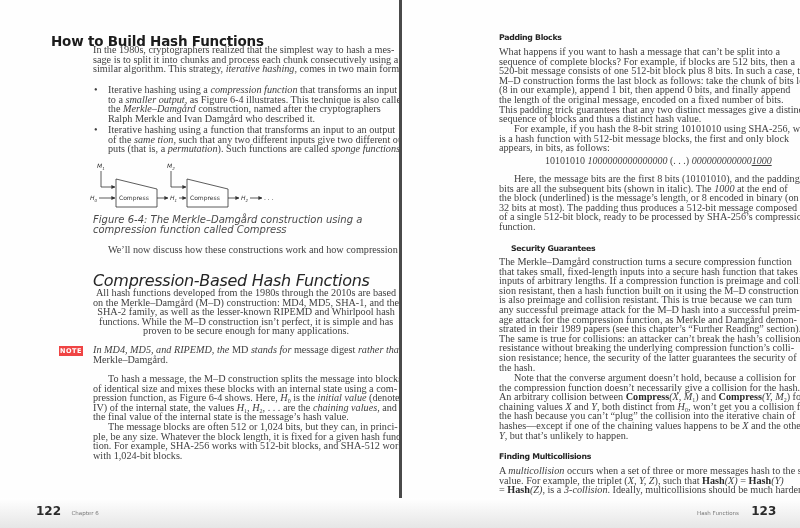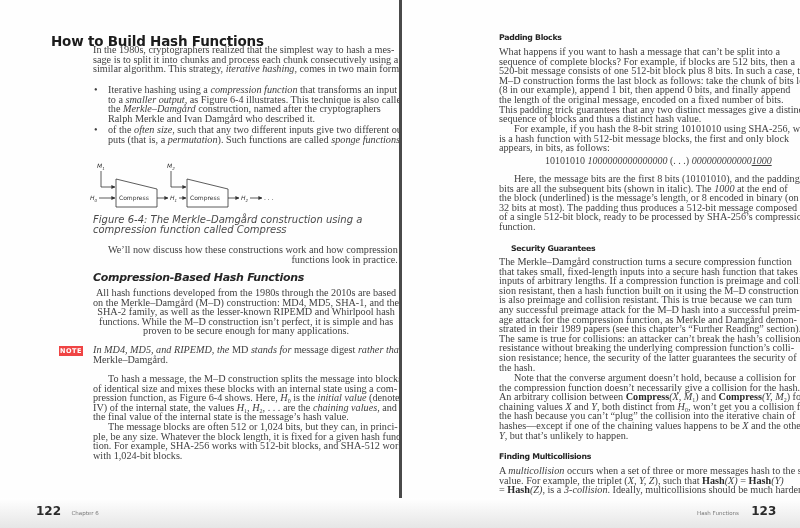--- a/index.html
+++ b/index.html
@@ -26,22 +26,22 @@
   .text {
     position: absolute; font-size: 10.2px; line-height: 9.6px; color: #404040;
   }
   .line { white-space: nowrap; height: 9.6px; }
   .indent { padding-left: 15px; }
   .bullet { position: absolute; left: -14px; }
   i, .it { font-style: italic; margin-top: 17px; }
   b { font-weight: bold; color: #2a2a2a; }
   sub { font-size: 6px; vertical-align: -2px; line-height: 0; }
   .subhead {
-    position: absolute; font-family: "DejaVu Sans", sans-serif; font-style: italic; font-weight: bold;
-    font-size: 11px; color: #262626; letter-spacing: -0.3px;
+    position: absolute; font-family: "DejaVu Sans", sans-serif; font-style: italic; font-weight: normal;
+    font-size: 16px; color: #262626; letter-spacing: -0.3px;
   }
   .subhead-r {
     position: absolute; font-family: "DejaVu Sans", sans-serif; font-weight: bold;
     font-size: 7.8px; color: #262626; letter-spacing: -0.3px;
   }
   .note-tag {
     position: absolute; left: 59px; top: 346px; width: 24px; height: 10px;
     background: #ef4444; color: #fff; font-family: "DejaVu Sans", sans-serif; font-weight: bold;
     font-size: 6.5px; line-height: 10px; text-align: center; letter-spacing: 0.6px;
   }
@@ -77,21 +77,22 @@
     <div class="text" style="left:108px; top:85px;">
       <span class="bullet">•</span>
       <div class="line"><span>Iterative hashing using a </span><i>compression function</i><span> that transforms an input</span></div>
       <div class="line"><span>to a </span><i>smaller output</i><span>, as Figure 6-4 illustrates. This technique is also called</span></div>
       <div class="line"><span>the </span><i>Merkle–Damgård</i><span> construction, named after the cryptographers</span></div>
       <div class="line">Ralph Merkle and Ivan Damgård who described it.</div>
     </div>
 
     <div class="text" style="left:108px; top:125px;">
       <span class="bullet">•</span>
-      <div class="line"><span>of the </span><i>often size</i><span>, such that any two different inputs give two different out-</span></div>
+      <div class="line">Iterative hashing using a function that transforms an input to an output</div>
+      <div class="line"><span>of the </span><i>same tion</i><span>, such that any two different inputs give two different out-</span></div>
       <div class="line"><span>puts (that is, a </span><i>permutation</i><span>). Such functions are called </span><i>sponge functions</i><span>.</span></div>
     </div>
 
     <svg class="figure" width="190" height="50" viewBox="0 0 190 50">
       <defs>
         <marker id="arr" markerWidth="5" markerHeight="5" refX="4.5" refY="2.5" orient="auto">
           <path d="M0,0 L5,2.5 L0,5 z" fill="#333"></path>
         </marker>
       </defs>
 
@@ -120,21 +121,20 @@
       <text x="174" y="40" font-size="6" font-family="DejaVu Sans, sans-serif" fill="#333">. . .</text>
     </svg>
 
     <div class="caption">
       <div>Figure 6-4: The Merkle–Damgård construction using a</div>
       <div>compression function called Compress</div>
     </div>
 
     <div class="text" style="left:93px; top:245px;text-align:right;">
       <div class="line indent">We’ll now discuss how these constructions work and how compression</div>
-      <div class="line">functions look in practice.</div>
     </div>
 
     <div class="subhead" style="left:93px; top:271px;">Compression-Based Hash Functions</div>
 
     <div class="text" style="left:93px; top:288px;text-align:center;">
       <div class="line">All hash functions developed from the 1980s through the 2010s are based</div>
       <div class="line">on the Merkle–Damgård (M–D) construction: MD4, MD5, SHA-1, and the</div>
       <div class="line">SHA-2 family, as well as the lesser-known RIPEMD and Whirlpool hash</div>
       <div class="line">functions. While the M–D construction isn’t perfect, it is simple and has</div>
       <div class="line">proven to be secure enough for many applications.</div>

